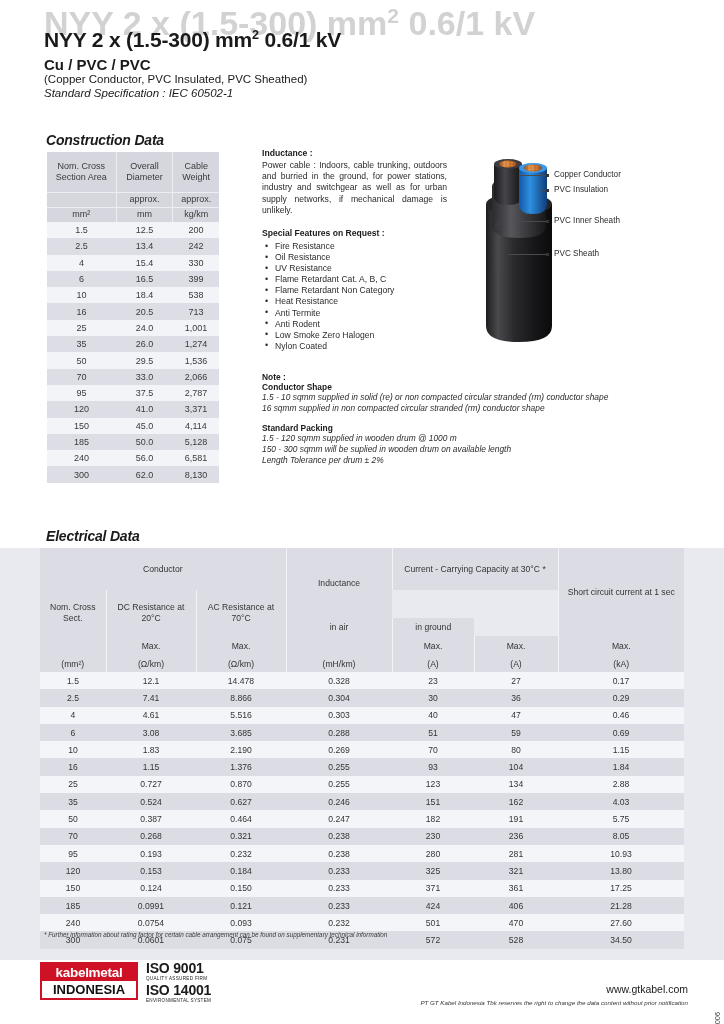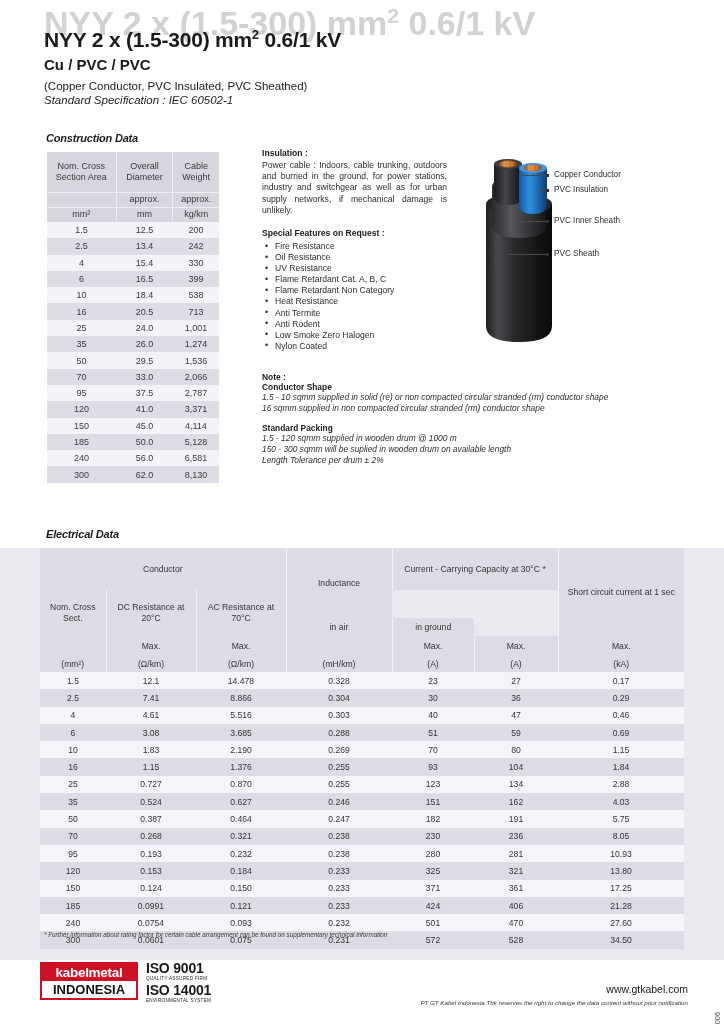--- a/index.html
+++ b/index.html
@@ -18,26 +18,26 @@
     font-size: 34px; font-weight: bold; letter-spacing: 0px;
     color: #d2d2d2; white-space: nowrap; z-index: 0;
   }
   .watermark sup { font-size: 0.62em; vertical-align: super; }
 
   
   .titleblock { position: absolute; left: 44px; top: 28px; z-index: 2; }
   .title-main { font-size: 21px; font-weight: bold; letter-spacing: -0.2px; white-space: nowrap; }
   .title-main sup { font-size: 0.6em; vertical-align: super; }
   .title-sub  { font-size: 15px; font-weight: bold; margin-top: 4px; }
-  .title-desc { font-size: 11.5px; margin-top: 7px; }
+  .title-desc { font-size: 11.5px; margin-top: 0; }
   .title-spec { font-size: 11.5px; font-style: italic; margin-top: 2px; }
 
   
   .section-head {
-    font-size: 11px; font-weight: bold; font-style: italic; letter-spacing: -0.2px; text-align: center;
+    font-size: 14px; font-weight: bold; font-style: italic; letter-spacing: -0.2px; text-align: center;
   }
   #construction-head { position: absolute; left: 46px; top: 132px; }
   #electrical-head   { position: absolute; left: 46px; top: 528px; z-index:2; }
 
   
   .grey-band {
     position: absolute; left: 0; right: 0; top: 548px; height: 412px;
     background: #e9eaf0; z-index: 0;
   }
 
@@ -259,21 +259,21 @@
         </tr>
         <tr class="even">
           <td>300</td>
           <td>62.0</td>
           <td>8,130</td>
         </tr>
       </tbody>
   </table>
 
   <div class="apptext">
-    <div class="app-h">Insulation :</div>
+    <div class="app-h">Inductance :</div>
     <div class="app-p">Power cable : Indoors, cable trunking, outdoors and burried in the ground, for power stations, industry and switchgear as well as for urban supply networks, if mechanical damage is unlikely.</div>
     <div class="feat-h">Special Features on Request :</div>
     <ul class="feat-list">
         <li>Fire Resistance</li>
         <li>Oil Resistance</li>
         <li>UV Resistance</li>
         <li>Flame Retardant Cat. A, B, C</li>
         <li>Flame Retardant Non Category</li>
         <li>Heat Resistance</li>
         <li>Anti Termite</li>

